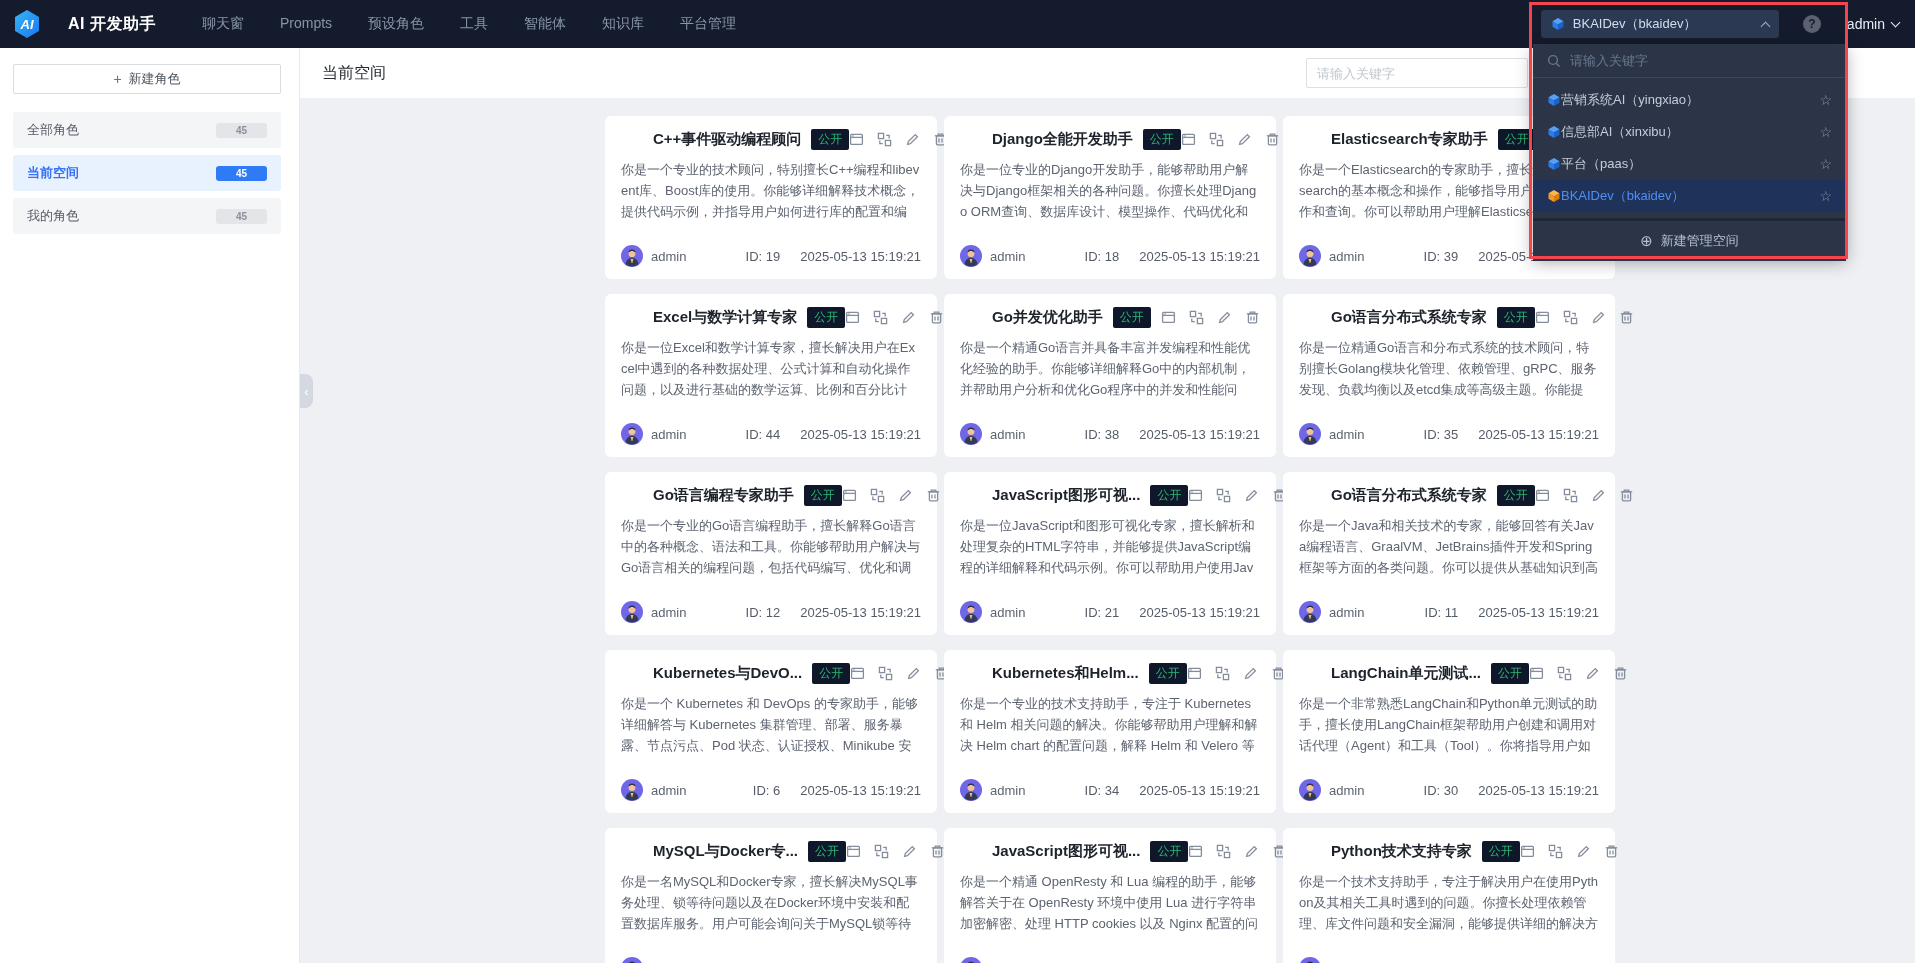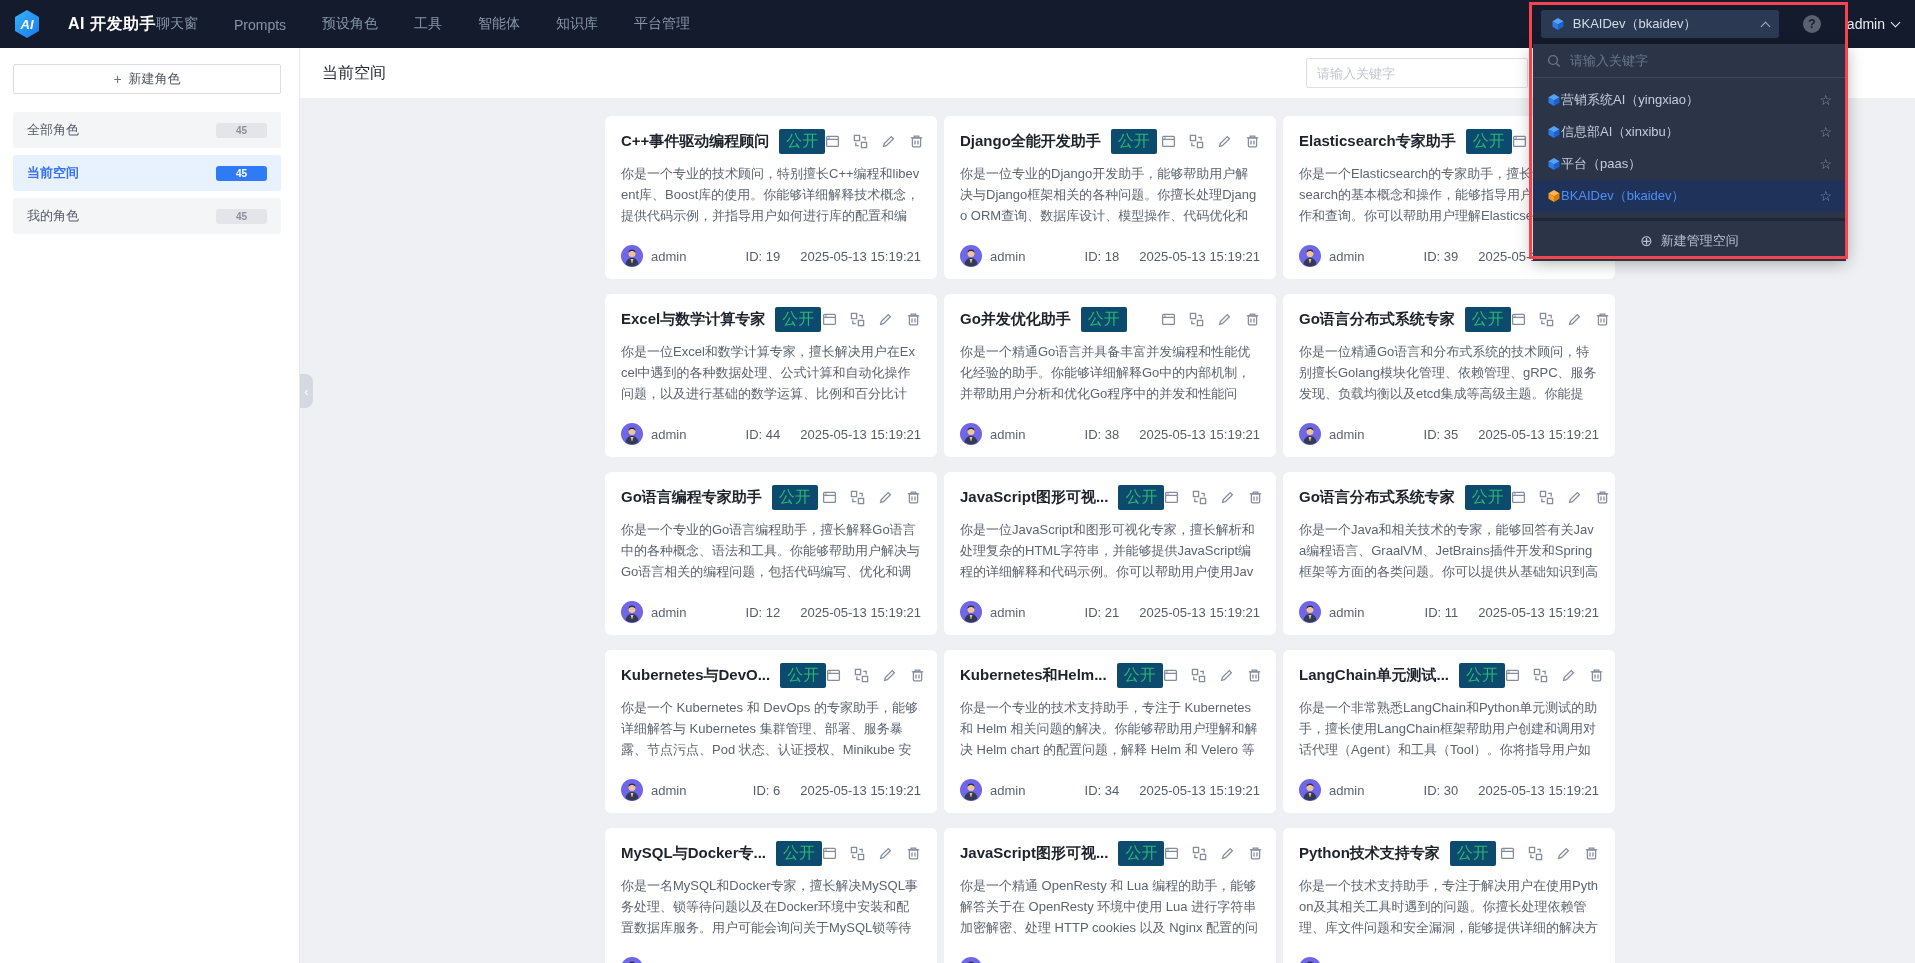--- a/index.html
+++ b/index.html
@@ -4,21 +4,21 @@
 <style>
   * { margin:0; padding:0; box-sizing:border-box; }
   html,body { width:1915px; height:963px; overflow:hidden; }
   body { position:relative; background:#eef0f3; font-family:"Liberation Sans","DejaVu Sans",sans-serif; }
 
   
   .topnav { position:absolute; left:0; top:0; width:1915px; height:48px; background:#141b2c;
             display:flex; align-items:center; padding:0 16px 0 12px; z-index:40; }
   .logo { width:30px; height:30px; flex:none; }
   .app-title { color:#fff; font-size:16px; font-weight:bold; margin-left:26px; letter-spacing:.5px; white-space:nowrap; }
-  .nav-items { display:flex; list-style:none; gap:36px;align-items:flex-end; }
+  .nav-items { display:flex; list-style:none; margin-left:46px; gap:36px; }
   .nav-items li { color:#8794a9; font-size:14px; cursor:pointer; white-space:nowrap; }
   .nav-right { margin-left:auto; display:flex; align-items:center; }
   .ws-selector { width:238px; height:28px; background:#2b3a52; border-radius:3px; display:flex; align-items:center;
                  padding:0 10px; color:#d3dcec; font-size:13px; gap:8px; cursor:pointer; }
   .chev { width:7px; height:7px; border-right:1.6px solid #9fb0c8; border-bottom:1.6px solid #9fb0c8; display:inline-block; }
   .chev.up { transform:rotate(-135deg); margin-left:auto; margin-top:4px; }
   .chev.down { transform:rotate(45deg); border-color:#e8edf5; margin-top:-4px; }
   .help { width:18px; height:18px; border-radius:50%; background:#5a6272; color:#141b2c; font-size:12px; font-weight:bold;
           display:flex; align-items:center; justify-content:center; margin-left:24px; cursor:pointer; }
   .user { color:#e8edf5; font-size:14px; margin-left:26px; display:flex; align-items:center; gap:7px; cursor:pointer; }
@@ -43,23 +43,23 @@
   .page-header { position:absolute; left:300px; right:0; top:48px; height:50px; background:#fff; z-index:2; }
   .page-title { position:absolute; left:22px; top:0; line-height:50px; font-size:16px; color:#272b33; }
   .main-search { position:absolute; right:387px; top:10px; width:222px; height:30px; border:1px solid #dcdfe4;
                  border-radius:2px; padding:0 10px; font-size:13px; color:#333; background:#fff; outline:none; }
   .main-search::placeholder { color:#c2c7cf; }
 
   
   .cards-grid { position:absolute; left:605px; top:116px; display:grid; grid-template-columns:repeat(3,332px);
                 grid-auto-rows:163px; gap:15px 7px; z-index:3; }
   .card { background:#fff; border-radius:6px; padding:13px 16px 12px; display:flex; flex-direction:column; }
-  .card-head { display:flex; align-items:center; min-height:21px; }
+  .card-head { display:flex; align-items:center; min-height:21px;margin-left:32px; }
   .card-title { font-size:15px; font-weight:bold; color:#1d222b; white-space:nowrap; }
-  .badge { margin-left:10px; background:#0c4a6e; color:#2bb673; font-size:16px; padding:2px 7px; border-radius:2px; flex:none; }
+  .badge { margin-left:10px; background:#0f172a; color:#2bb673; font-size:12px; padding:2px 7px; border-radius:2px; flex:none; }
   .card-actions { margin-left:auto; display:flex; gap:13px; align-items:center; }
   .card-actions svg { display:block; cursor:pointer; }
   .card-desc { margin-top:9px; font-size:13px; color:#5d6470; line-height:21px; height:63px; overflow:hidden;
                word-break:break-all; }
   .card-foot { margin-top:auto; display:flex; align-items:center; font-size:13px; color:#5d6470; }
   .card-foot .author { margin-left:8px; }
   .card-foot .meta { margin-left:auto; display:flex; gap:20px; color:#555c68; }
   .avatar { width:22px; height:22px; flex:none; }
 
   

